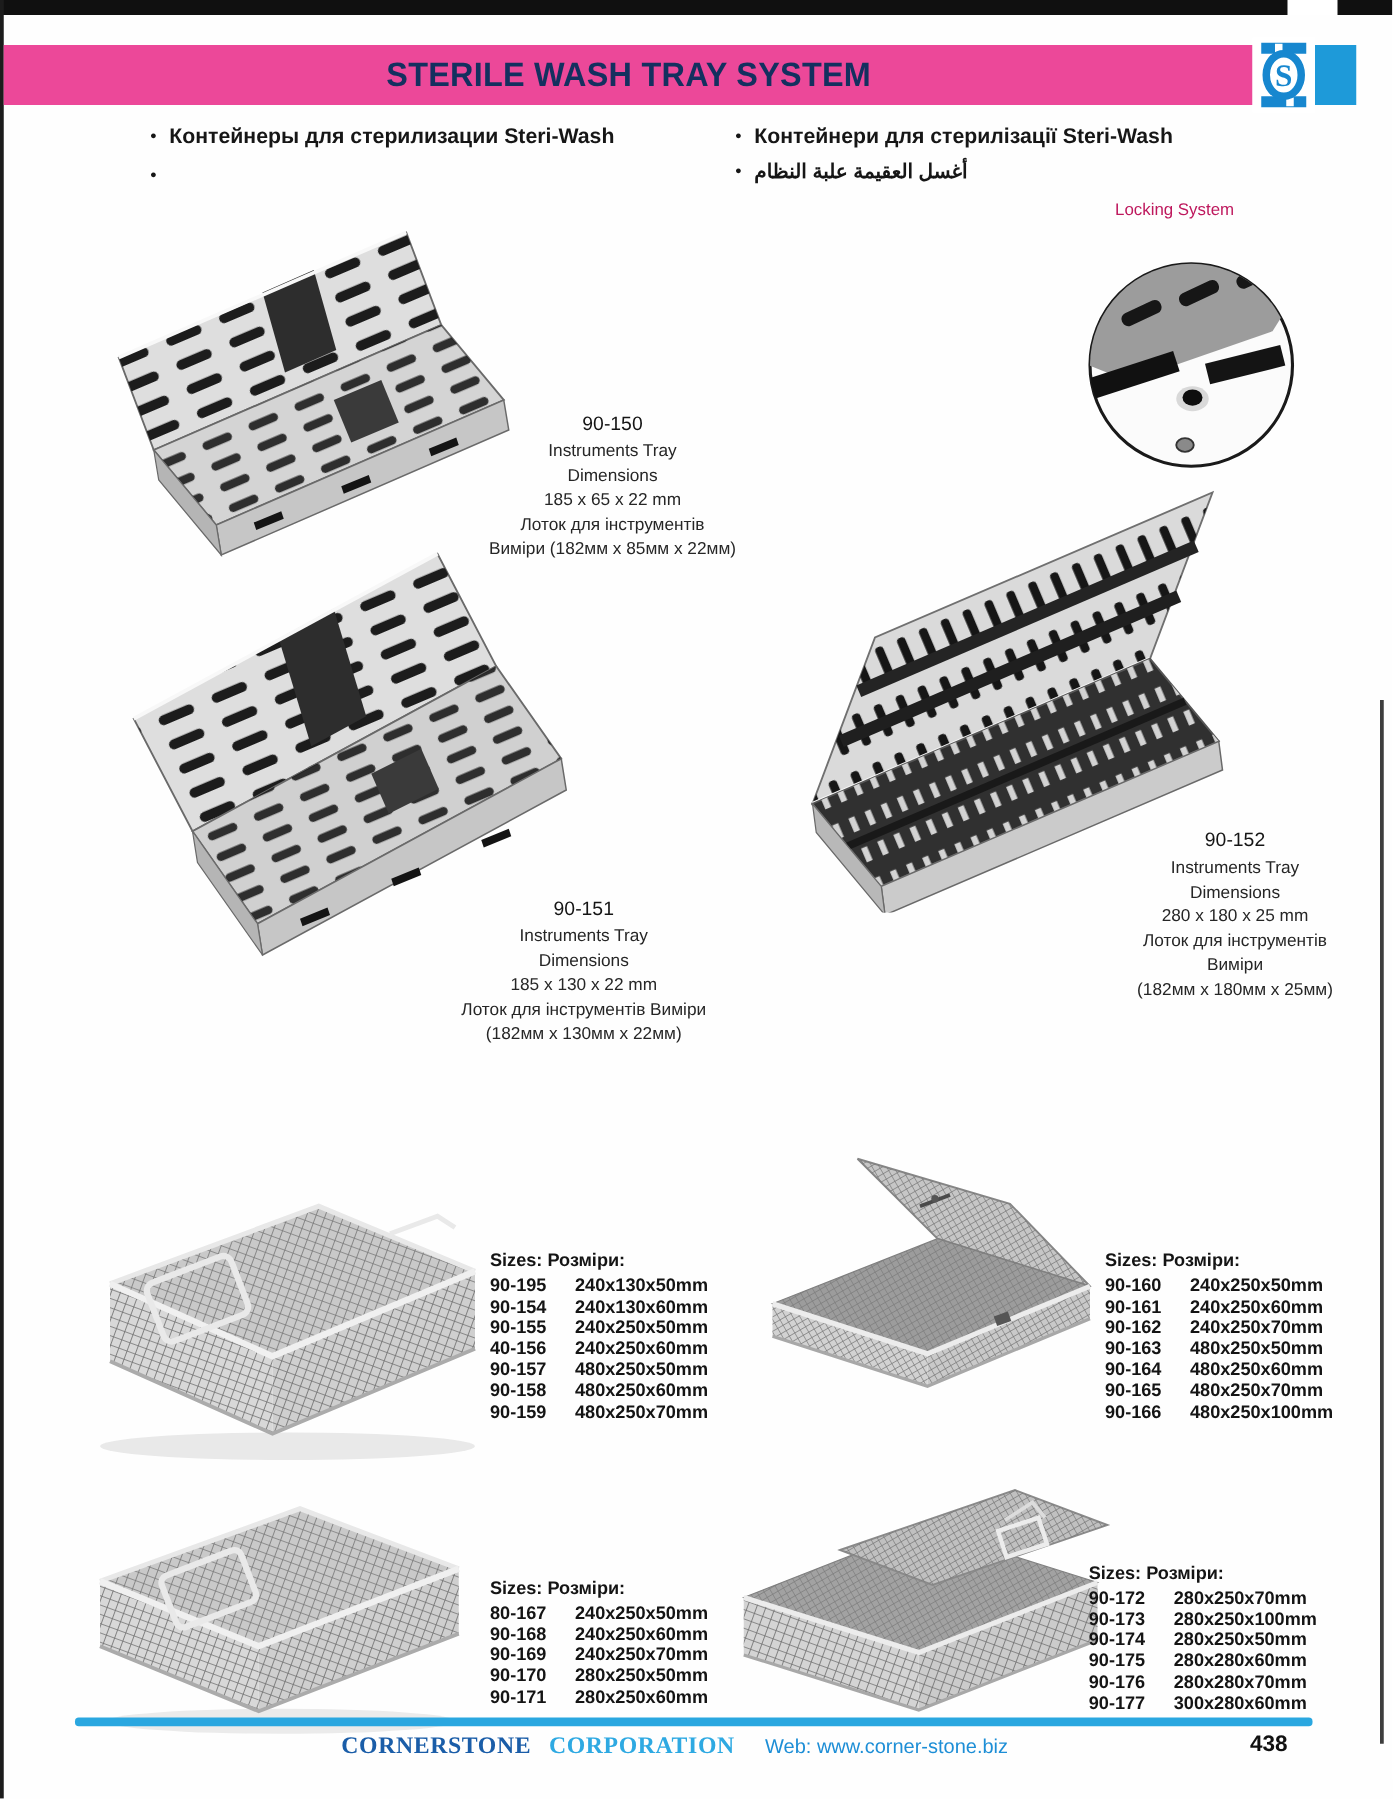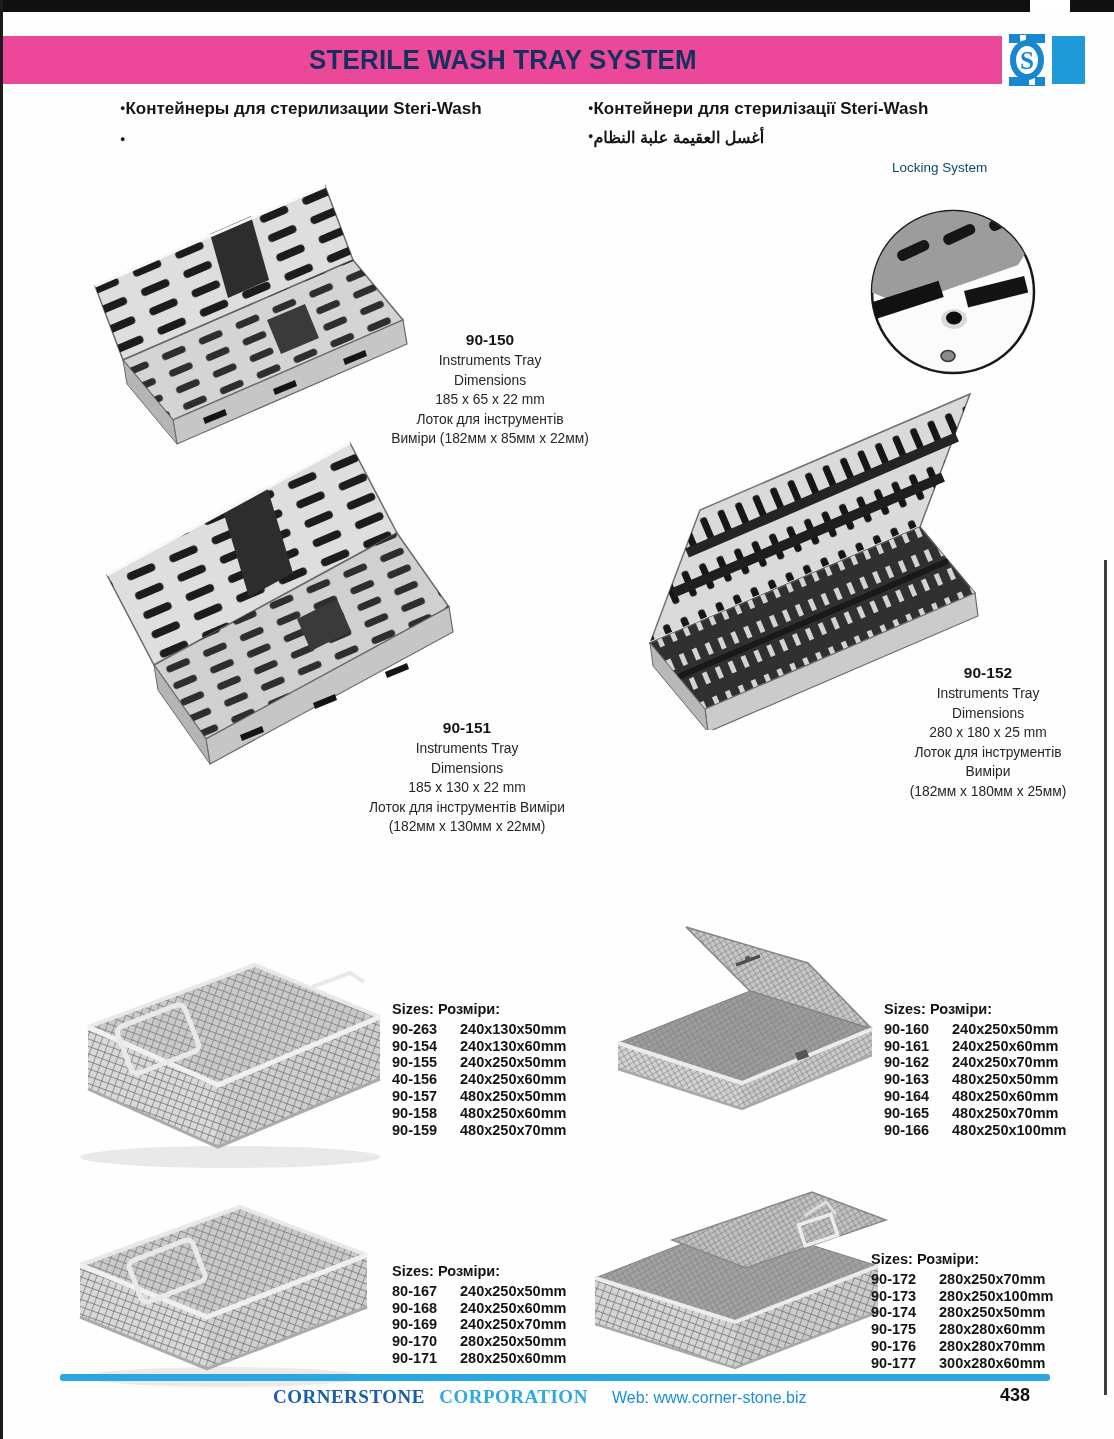--- a/index.html
+++ b/index.html
@@ -12,30 +12,30 @@
   .leftedge{left:0;top:0;width:3px;height:1439px;background:#1c1c1c;}
   .rightedge{left:1104px;top:560px;width:3px;height:835px;background:#3d3d3d;}
   
   .bluebar{left:3px;top:36px;width:999px;height:48px;background:#ec4899;
            display:flex;align-items:center;justify-content:center;}
   .bluebar2{left:1052px;top:36px;width:33px;height:48px;background:#1e9ad9;}
   .bar-title{font-size:27px;font-weight:bold;color:#14305f;letter-spacing:.2px;transform:scaleX(.96);}
   .logo-block{left:1002px;top:30px;width:50px;height:60px;background:#ffffff;
               display:flex;align-items:center;justify-content:center;}
   
-  .bul{display:flex;font-weight:bold;font-size:17px;color:#161616;align-items:flex-end;white-space:nowrap;}
+  .bul{display:flex;gap:10px;font-weight:bold;font-size:17px;color:#161616;align-items:flex-start;white-space:nowrap;}
   .dot::before{content:"●";font-size:9px;position:relative;top:-3px;}
   .ar{font-size:16px;}
   
   .intro-title{font-size:17.5px;font-weight:bold;text-align:center;color:#181818;}
   .intro-sub{font-size:16px;text-align:center;color:#232323;}
-  .locklabel{font-size:13.5px;color:#0c4a6e;}
+  .locklabel{font-size:13.5px;color:#be185d;}
   
   .pblock{text-align:center;color:#262626;}
-  .pcode{font-size:15.5px;font-weight:bold;margin-bottom:2px;color:#151515;}
+  .pcode{font-size:15.5px;font-weight:normal;margin-bottom:2px;color:#151515;}
   .pline{font-size:13.8px;line-height:19.5px;}
   
   .meshblock{text-align:center;color:#1d1d1d;}
   .mesh-title{font-size:15px;font-weight:bold;margin-bottom:3px;}
   .mesh-line{font-size:13.5px;line-height:18px;}
   
   .slist{font-size:14.5px;font-weight:bold;line-height:16.8px;color:#141414;white-space:nowrap;}
   .slist .hd{margin-bottom:3px;}
   .size-row{display:flex;}
   .size-row .c{width:68px;}
@@ -231,21 +231,21 @@
       <path d="M38,92 L168,150 L330,82" fill="none" stroke="#f0f0f0" stroke-width="5"></path>
       <path d="M38,154 L168,212 L330,144" fill="none" stroke="#ababab" stroke-width="3"></path>
       <rect x="-36" y="-25" width="72" height="50" rx="7" transform="translate(108,104) rotate(-21)" fill="none" stroke="#e9e9e9" stroke-width="5"></rect>
       <polyline points="262,52 300,38 314,47" fill="none" stroke="#e9e9e9" stroke-width="4"></polyline>
     </svg>
   </div>
 
   <div class="abs slist" style="left:392px;top:1001px;">
     <div class="hd">Sizes: Розміри:</div>
     <div class="size-row">
-        <span class="c">90-263</span>
+        <span class="c">90-195</span>
         <span>240x130x50mm</span>
       </div>
     <div class="size-row">
         <span class="c">90-154</span>
         <span>240x130x60mm</span>
       </div>
     <div class="size-row">
         <span class="c">90-155</span>
         <span>240x250x50mm</span>
       </div>

